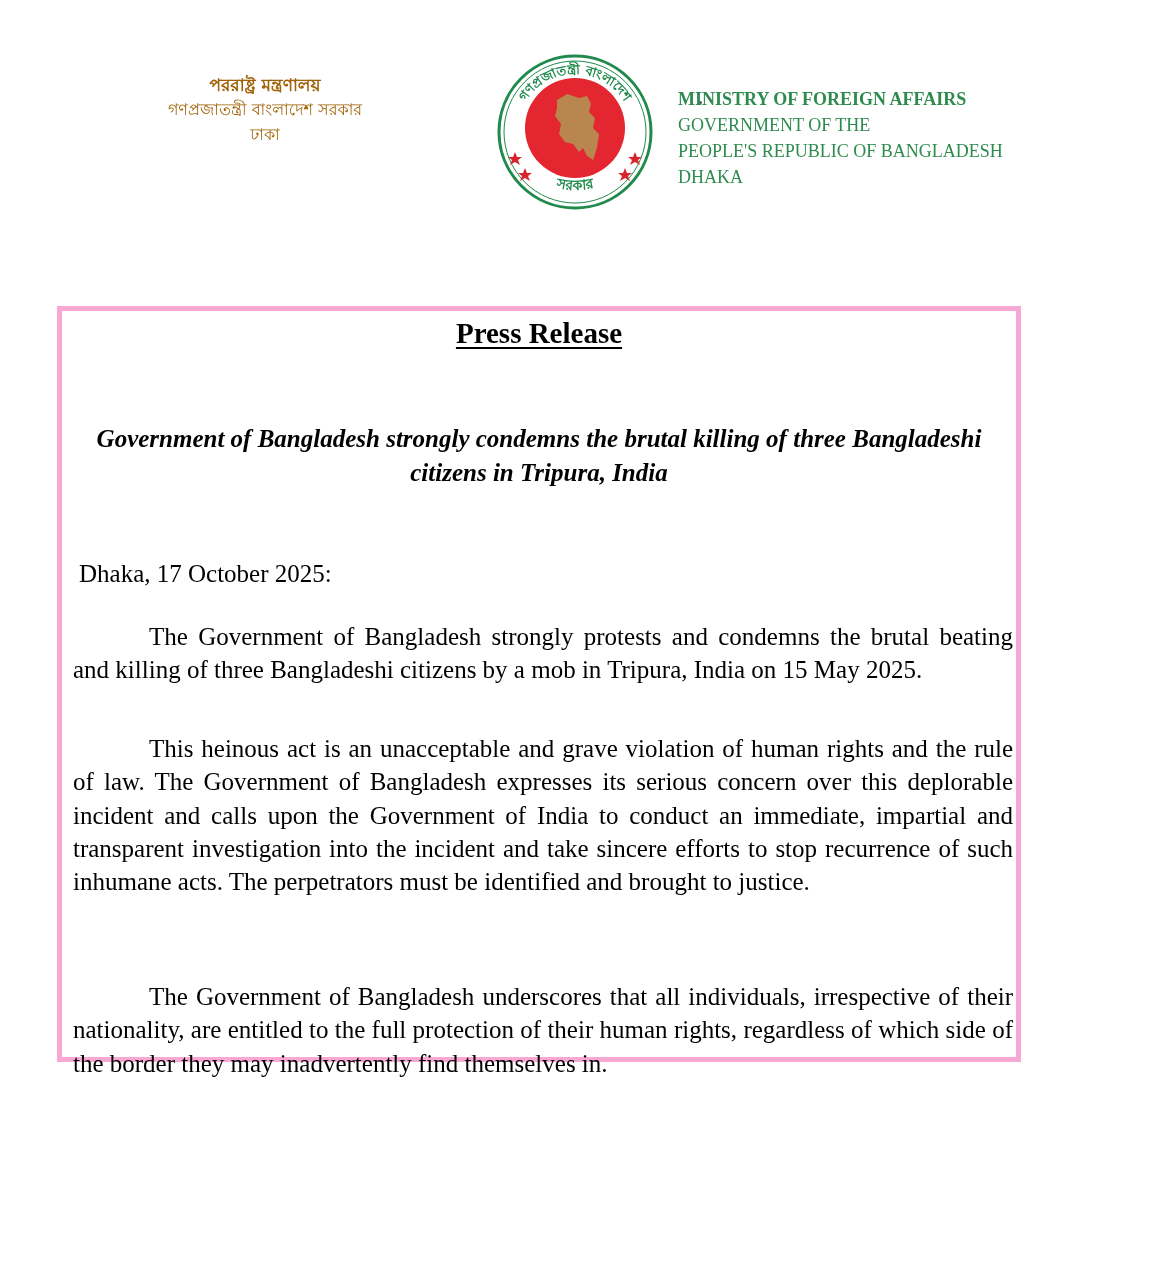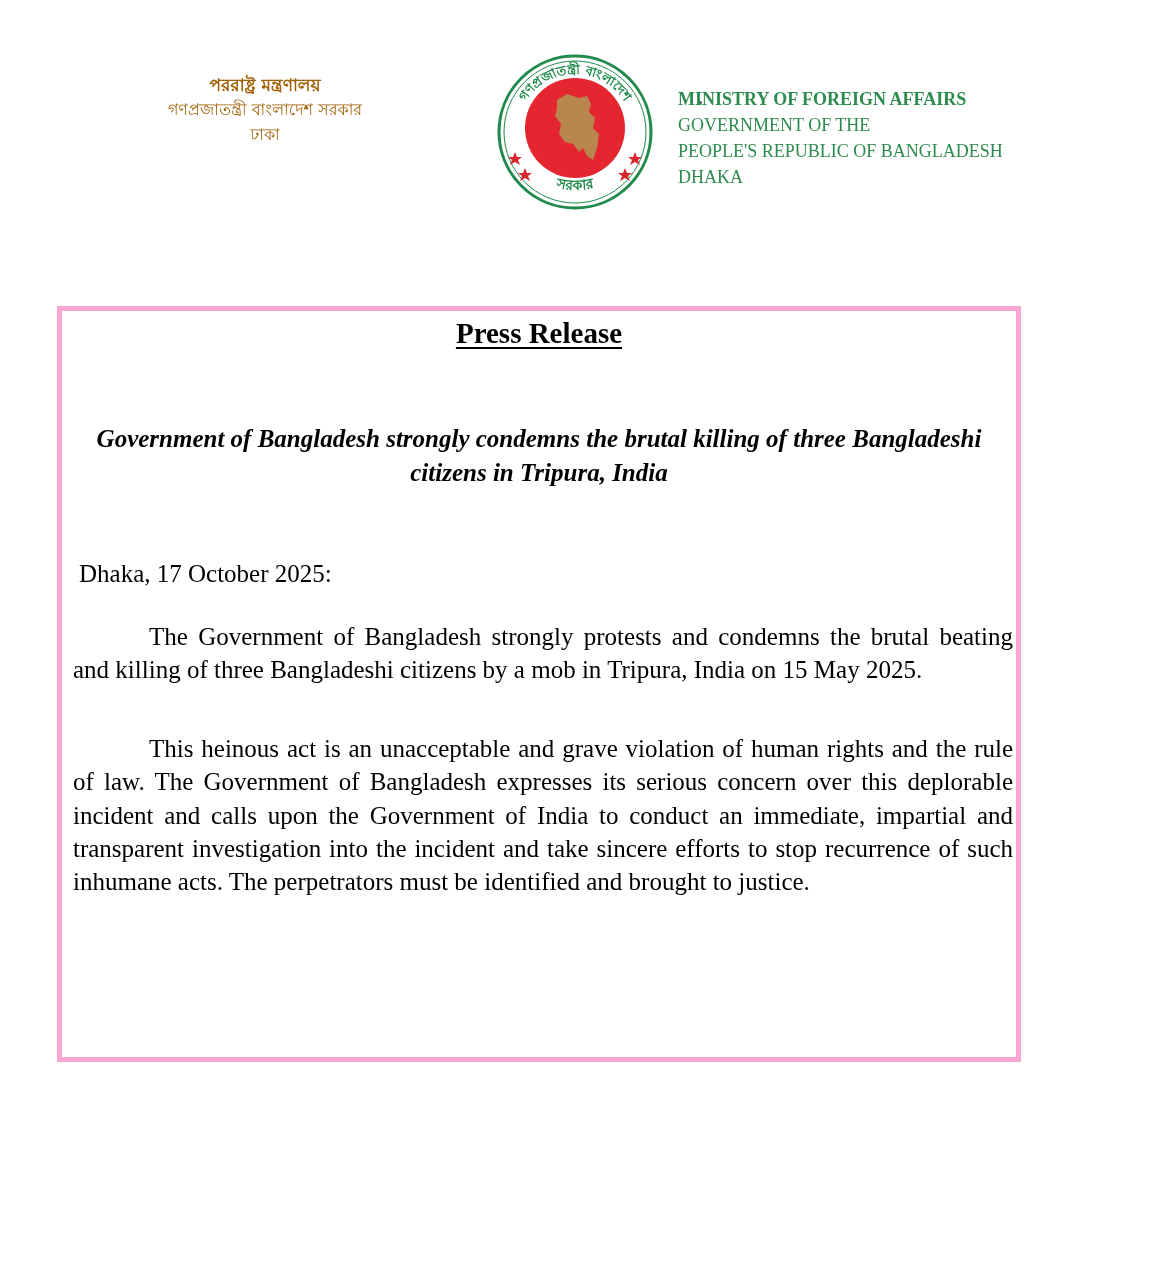--- a/index.html
+++ b/index.html
@@ -158,13 +158,14 @@
     <div class="e4">DHAKA</div>
   </div>
 </div>
 
 <div class="release-box">
   <div class="title">Press Release</div>
   <div class="headline">Government of Bangladesh strongly condemns the brutal killing of three Bangladeshi citizens in Tripura, India</div>
   <div class="dateline">Dhaka, 17 October 2025:</div>
   <p class="para p1">The Government of Bangladesh strongly protests and condemns the brutal beating and killing of three Bangladeshi citizens by a mob in Tripura, India on 15 May 2025.</p>
   <p class="para p2">This heinous act is an unacceptable and grave violation of human rights and the rule of law. The Government of Bangladesh expresses its serious concern over this deplorable incident and calls upon the Government of India to conduct an immediate, impartial and transparent investigation into the incident and take sincere efforts to stop recurrence of such inhumane acts. The perpetrators must be identified and brought to justice.</p>
+  <p class="para p3">The Government of Bangladesh underscores that all individuals, irrespective of their nationality, are entitled to the full protection of their human rights, regardless of which side of the border they may inadvertently find themselves in.</p>
 </div>
 
 </body></html>

